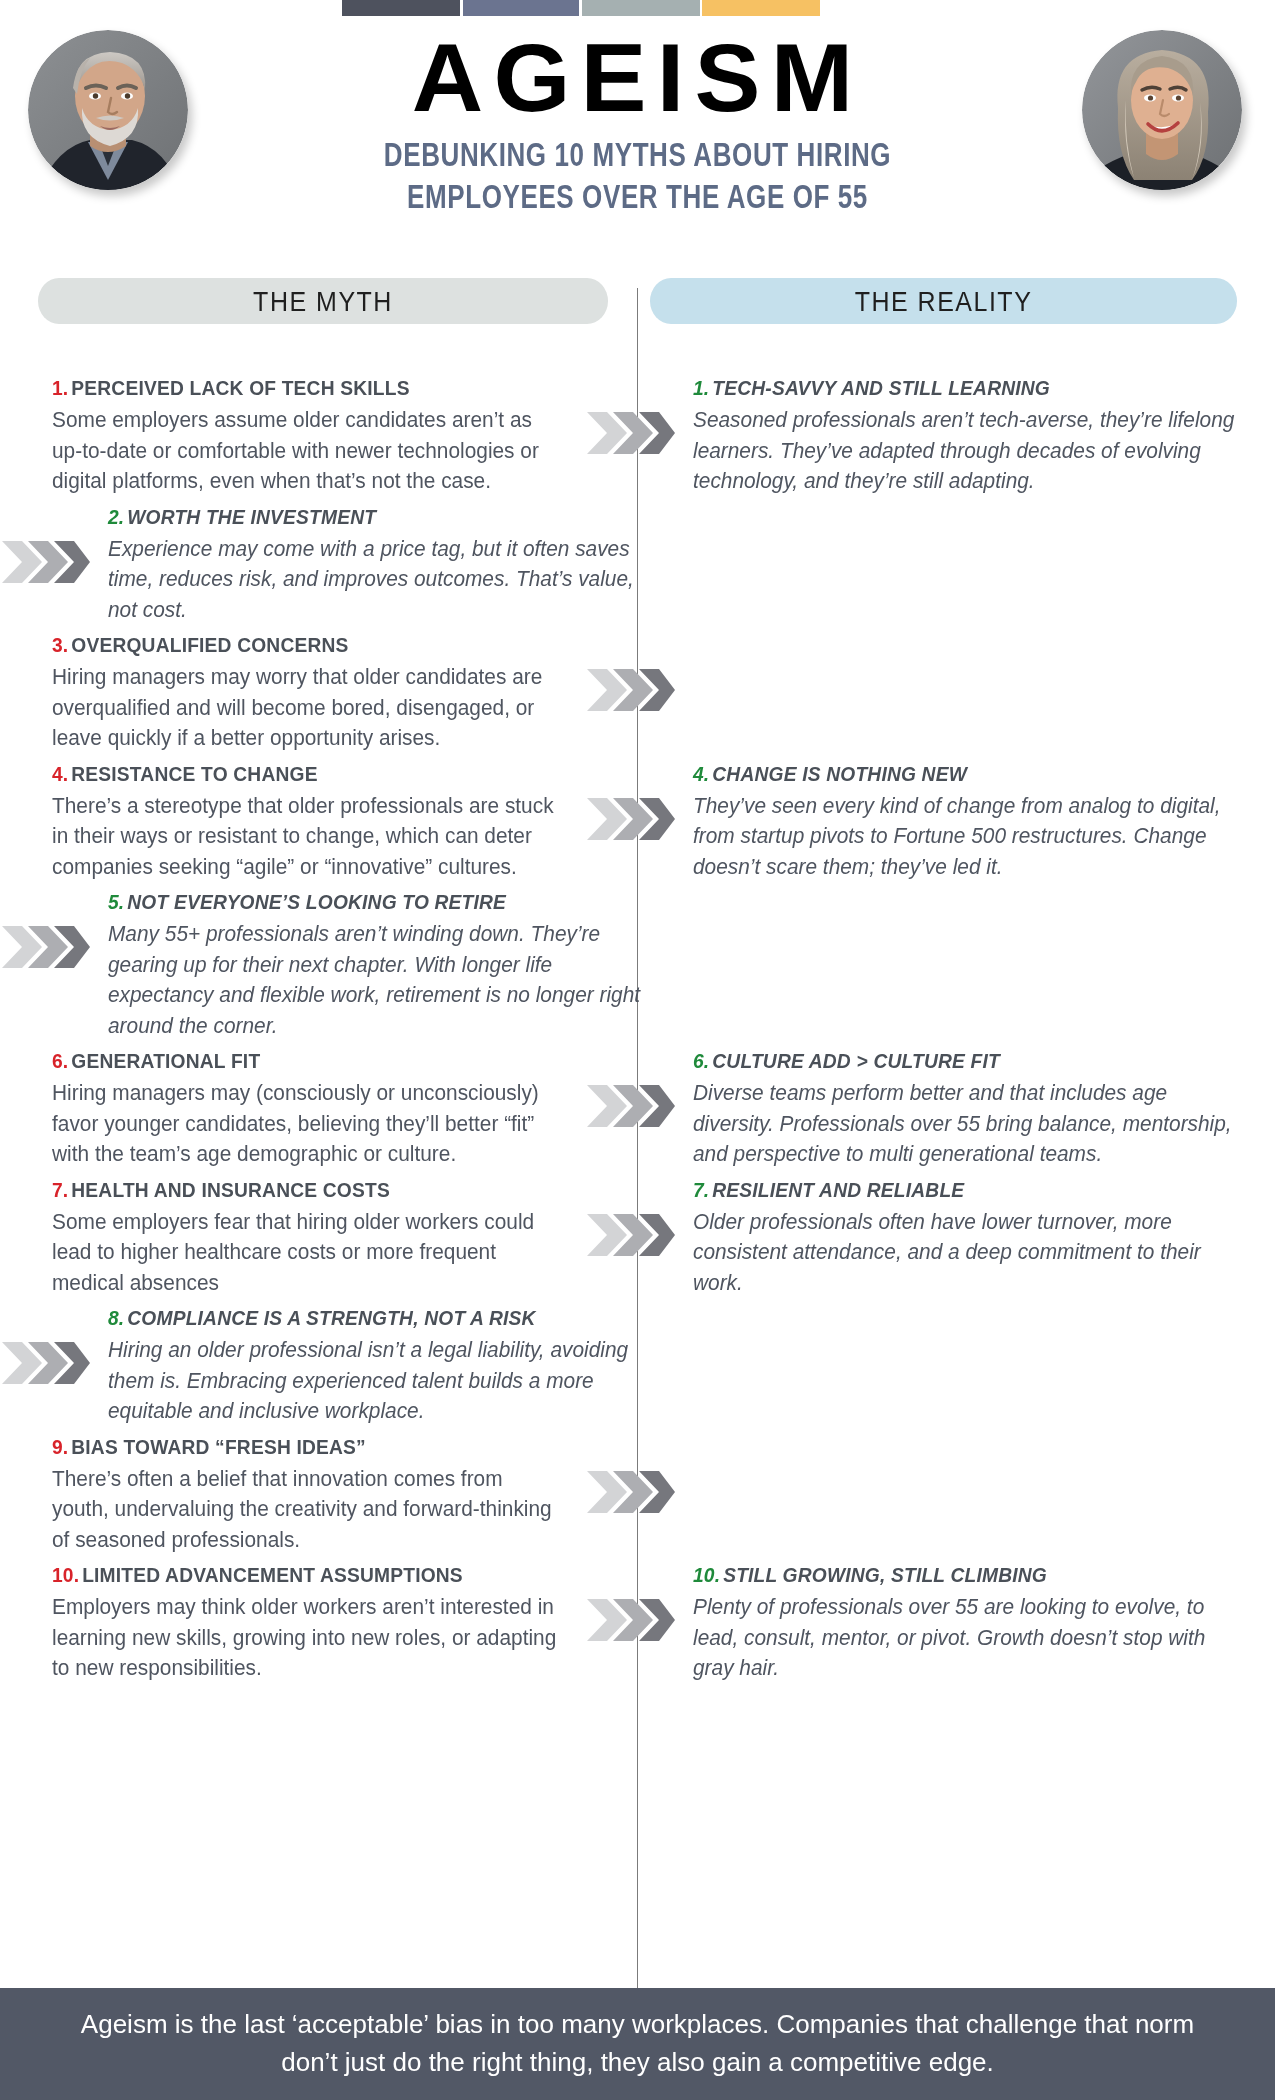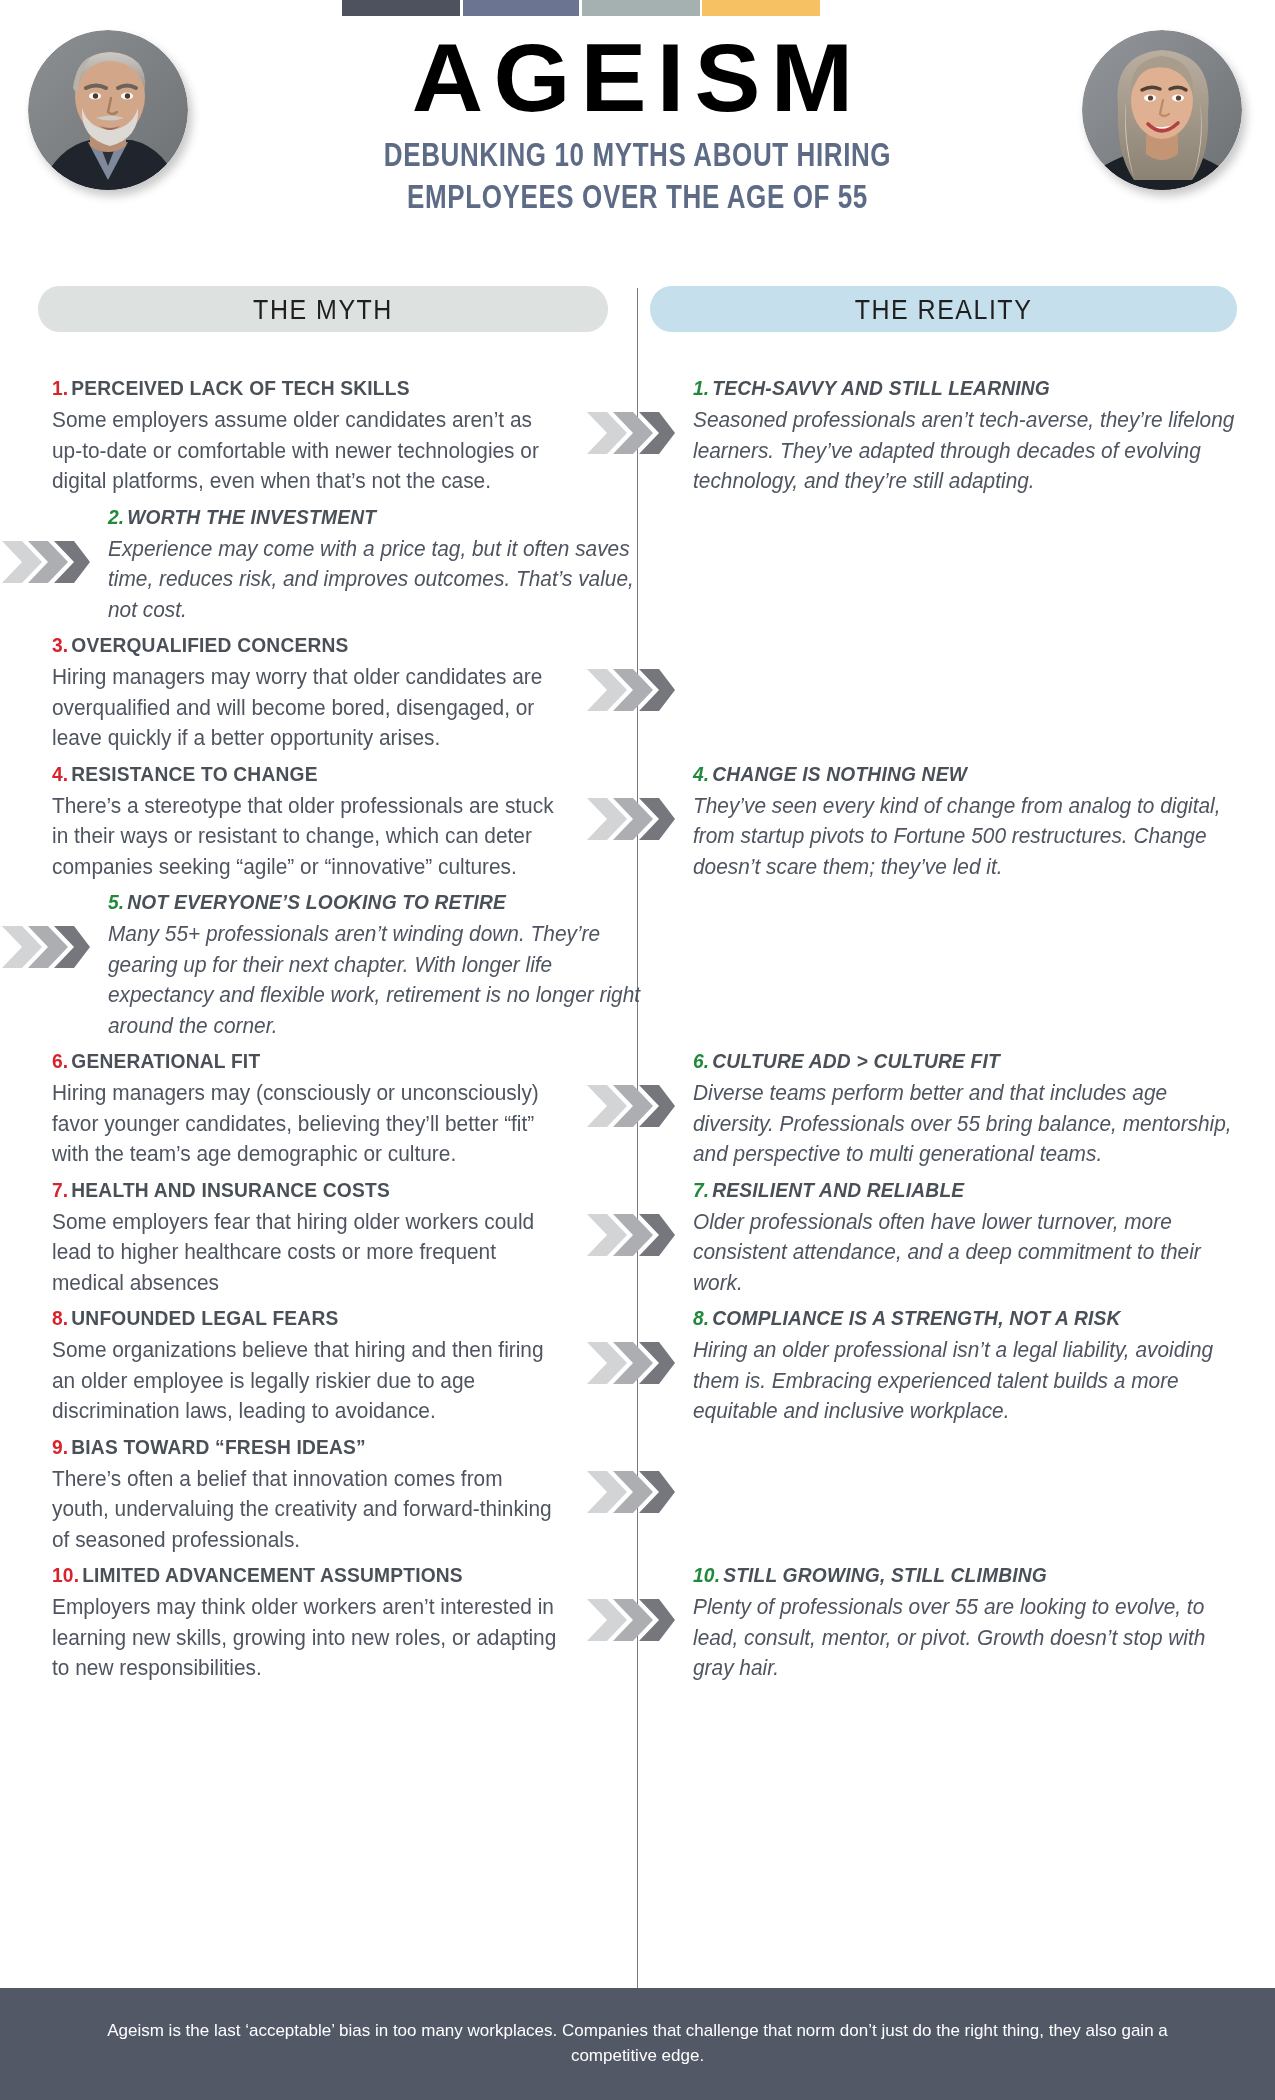--- a/index.html
+++ b/index.html
@@ -75,21 +75,21 @@
     line-height: 1.28;
     color: #5d6b86;
     margin: 10px 0 0 0;
     transform: scaleY(1.28);
     transform-origin: top center;
   }
 
   
   .col-headers {
     position: absolute;
-    top: 288px; left: 0;
+    top: 280px; left: 0;
     width: 1189px;
     height: 42px;
   }
   .pill {
     position: absolute;
     height: 42px;
     border-radius: 21px;
     display: flex;
     align-items: center;
     justify-content: center;
@@ -183,21 +183,21 @@
     bottom: 0;
     width: 1275px;
     height: 112px;
     background: #525866;
     display: flex;
     align-items: center;
     justify-content: center;
   }
   .footer-text {
     color: #ffffff;
-    font-size: 17px;
+    font-size: 26px;
     line-height: 1.45;
     text-align: center;
     width: 1150px;
     font-family: "Liberation Sans", sans-serif;
   }
 </style>
 </head>
 <body>
 
 <div class="topbars">
@@ -468,26 +468,20 @@
     </div>
     <div class="cell reality">
       <div class="item-head">
         <span class="num green">7.</span><span>RESILIENT AND RELIABLE</span>
       </div>
       <p class="item-body">Older professionals often have lower turnover, more consistent attendance, and a deep commitment to their work.</p>
     </div>
   </div>
 
   <div class="row">
-    <div class="cell myth">
-      <div class="item-head">
-        <span class="num red">8.</span><span>UNFOUNDED LEGAL FEARS</span>
-      </div>
-      <p class="item-body">Some organizations believe that hiring and then firing an older employee is legally riskier due to age discrimination laws, leading to avoidance.</p>
-    </div>
     <div class="cell mid">
       <div class="chev-wrap">
         <svg width="92" height="46" viewBox="0 0 92 46" xmlns="http://www.w3.org/2000/svg">
           <path d="M2 2 L22 2 L42 23 L22 44 L2 44 L22 23 Z" fill="#d3d4d6"></path>
           <path d="M28 2 L48 2 L68 23 L48 44 L28 44 L48 23 Z" fill="#adaeb2"></path>
           <path d="M54 2 L74 2 L90 23 L74 44 L54 44 L74 23 Z" fill="#76777d"></path>
         </svg>
       </div>
     </div>
     <div class="cell reality">

